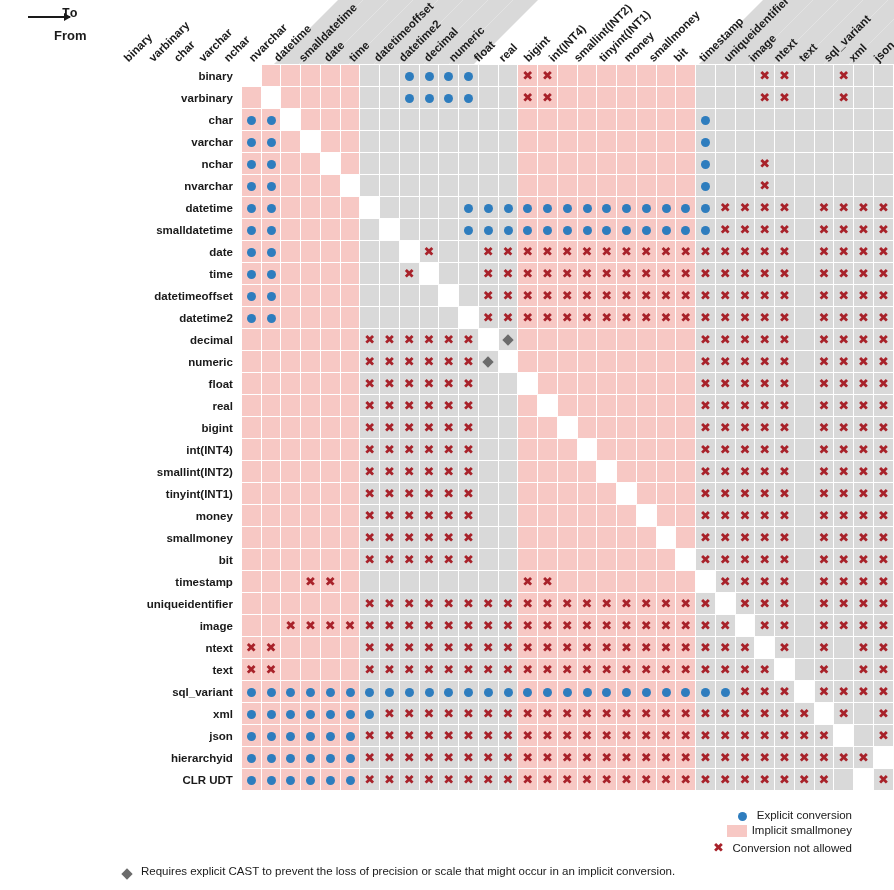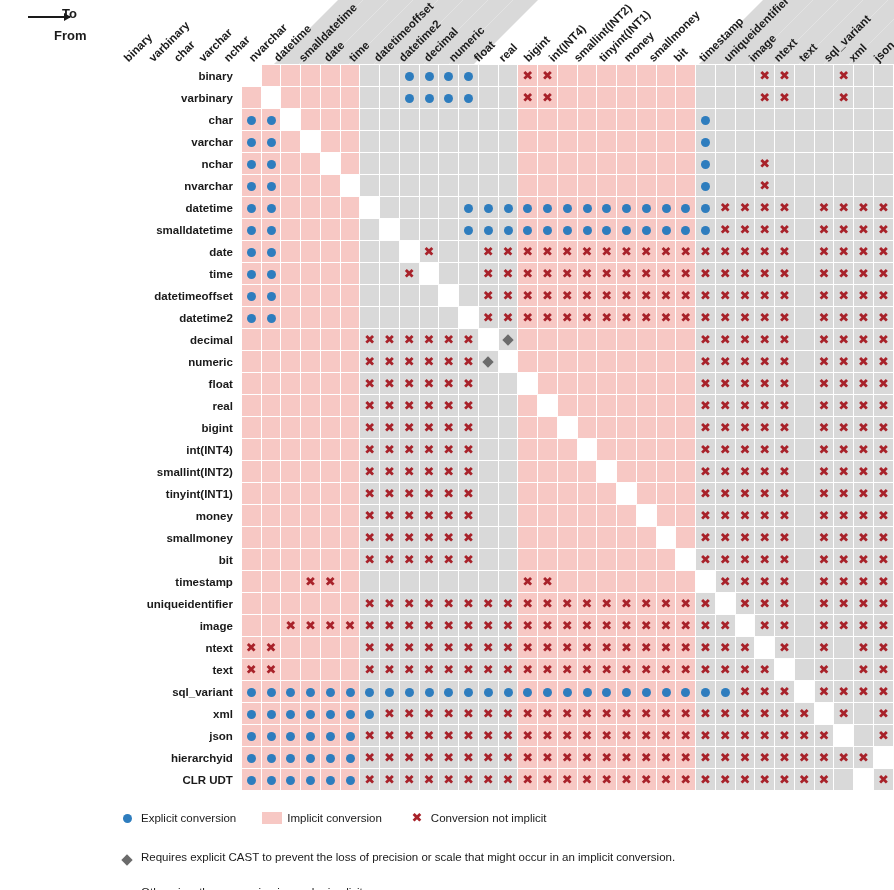--- a/index.html
+++ b/index.html
@@ -10,21 +10,21 @@
     color:#1a1a1a;
     overflow:hidden;
   }
   #wrap{position:relative;width:894px;height:890px;}
 
   
   #corner{
     position:absolute;left:0;top:0;width:124px;height:64px;
   }
   #to-label{
-    position:absolute;left:62px;top:6px;font-size:13px;font-weight:bold;
+    position:absolute;left:62px;top:6px;font-size:13px;font-weight:bold;font-family:Liberation Mono, monospace;
   }
   #to-arrow{
     position:absolute;left:28px;top:16px;width:42px;height:2px;background:#1a1a1a;
   }
   #to-arrow:after{
     content:"";position:absolute;right:-1px;top:-3px;
     border-left:7px solid #1a1a1a;border-top:4px solid transparent;border-bottom:4px solid transparent;
   }
   #from-label{
     position:absolute;left:54px;top:28px;font-size:13px;font-weight:bold;
@@ -92,21 +92,21 @@
   .hbstripe{
     position:absolute;top:0;width:25px;height:64px;background:#d9d9d9;
     transform:skewX(-45deg);transform-origin:bottom left;
   }
 
   
   #legend{
     position:absolute;left:118px;top:808px;width:760px;font-size:11.5px;
     color:#1a1a1a;
   }
-  .lg-row{display:flex;align-items:center;margin-bottom:22px;}
+  .lg-row{display:flex;align-items:flex-end;margin-bottom:6px;flex-direction:column;}
   .lg-item{display:flex;align-items:center;margin-right:26px;}
   .lg-mark{width:18px;text-align:center;display:inline-block;margin-right:5px;}
   .sw-implicit{
     display:inline-block;width:20px;height:12px;background:#f7c8c4;margin-right:5px;
   }
   .lg-text{line-height:15px;}
   .lg-note{display:flex;align-items:flex-end;margin-bottom:5px;}
   .lg-note .lg-mark{margin-top:1px;}
 </style>
 </head>
@@ -1368,25 +1368,25 @@
   </div>
 
   <div id="legend">
     <div class="lg-row">
       <div class="lg-item">
         <span class="lg-mark"><span class="dot"></span></span>
         <span class="lg-text">Explicit conversion</span>
       </div>
       <div class="lg-item">
         <span class="sw-implicit"></span>
-        <span class="lg-text">Implicit conversion</span>
+        <span class="lg-text">Implicit smallmoney</span>
       </div>
       <div class="lg-item">
         <span class="lg-mark"><span class="xmark">✖</span></span>
-        <span class="lg-text">Conversion not implicit</span>
+        <span class="lg-text">Conversion not allowed</span>
       </div>
     </div>
     <div class="lg-note">
       <span class="lg-mark"><span class="diamond"></span></span>
       <span class="lg-text">Requires explicit CAST to prevent the loss of precision or scale that might occur in an implicit conversion.</span>
     </div>
     <div class="lg-note">
       <span class="lg-mark"><span class="odot"></span></span>
       <span class="lg-text">
         <br>

